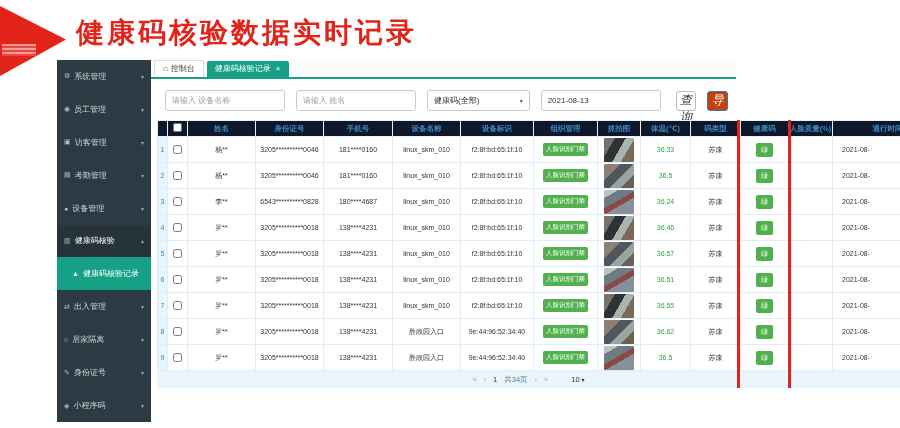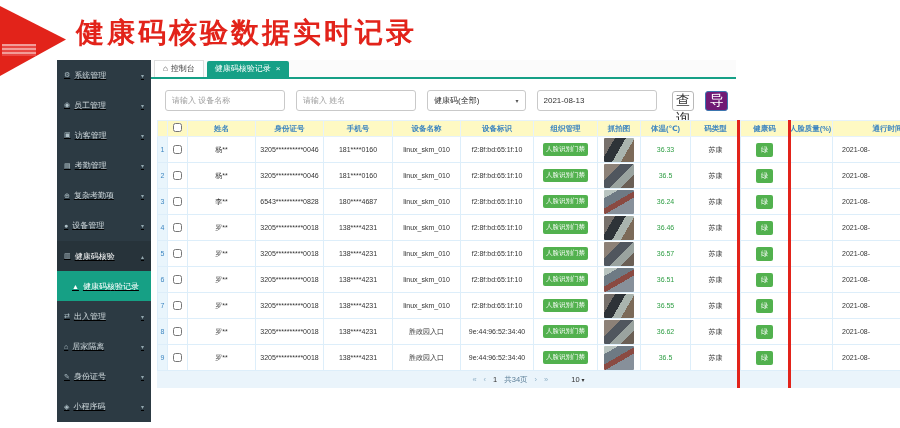--- a/index.html
+++ b/index.html
@@ -10,21 +10,21 @@
   
   .arrow { position:absolute; left:0; top:6px; width:66px; height:70px;
     background:#e2231a; clip-path:polygon(0 0,100% 48%,0 100%); }
   .arrow-mark { position:absolute; left:2px; top:44px; width:34px; height:12px;
     background:repeating-linear-gradient(0deg,#e66 0 2px,#fff 2px 4px); opacity:.55; }
   .page-title { position:absolute; left:76px; top:14px; font-size:28px; font-weight:bold;
     color:#e2231a; letter-spacing:3px; }
 
   
   .sidebar { position:absolute; left:57px; top:60px; width:94px; height:362px;
-    background:#2c3a43; display:flex; flex-direction:column;text-decoration:underline; }
+    background:#2c3a43; display:flex; flex-direction:column; }
   .sb-item { flex:1; display:flex; align-items:center; gap:4px; padding:0 7px;
     font-size:8px; color:#cfd8dc; cursor:pointer; white-space:nowrap; }
   .sb-item .sb-icon { font-size:7px; color:#aebfc6; }
   .sb-item .sb-caret { margin-left:auto; font-size:6px; color:#93a7ae; }
   .sb-item.expanded { background:#27333a; color:#fff; }
   .sb-item.active { background:#16a085; color:#fff; padding-left:15px; }
   .sb-item.active .sb-icon { color:#fff; }
 
   
   .main { position:absolute; left:151px; top:60px; right:0; bottom:0; background:#fff; }
@@ -38,28 +38,28 @@
 
   .filters { display:flex; align-items:flex-end; gap:11px; padding:11px 8px 9px 14px; }
   .filters input[type=text] { width:120px; height:21px; border:1px solid #c9c9c9;
     border-radius:3px; font-size:8px; padding:0 6px; color:#333;
     font-family:"Liberation Sans","DejaVu Sans",sans-serif; }
   .filters input::placeholder { color:#9b9b9b; }
   .filters .date-input { width:108px; }
   .fake-select { width:128px; height:21px; border:1px solid #c9c9c9; border-radius:3px;
     font-size:8px; color:#333; display:flex; align-items:center; padding:0 6px; cursor:pointer; }
   .fake-select .sel-caret { margin-left:auto; font-size:6px; color:#555; }
-  .btn { height:20px; font-size:14px; border-radius:3px; padding:0 0; cursor:pointer; }
+  .btn { height:20px; font-size:12px; border-radius:3px; padding:0 0; cursor:pointer;font-style:italic; }
   .btn-search { background:#fff; border:1px solid #b9b9b9; color:#333; margin-left:4px; }
-  .btn-export { background:#701a75; border:1px solid #3b76af; color:#fff; }
+  .btn-export { background:#c2410c; border:1px solid #3b76af; color:#fff; }
 
   
   .table-wrap { position:relative; margin-left:6px; width:743px; overflow:hidden; }
   table { border-collapse:collapse; table-layout:fixed; width:785px; }
-  th { background:#fef9c3; color:#3e86c0; font-size:7.5px; font-weight:bold;
+  th { background:#0f172a; color:#3e86c0; font-size:7.5px; font-weight:bold;
     height:16px; border:1px solid #e6f2fa; overflow:hidden; white-space:nowrap; }
   td { font-size:7px; color:#333; text-align:center; height:26px;
     border:1px solid #ddeefa; background:#fff; overflow:hidden; white-space:nowrap; }
   td.rownum { background:#e9f5fc; color:#3e86c0; }
   input[type=checkbox] { width:9px; height:9px; }
   .gate-badge { display:inline-block; background:#52b14e; color:#fff; font-size:6.5px;
     padding:2px 3px; border-radius:2px; }
   .photo { width:30px; height:24px; margin:0 auto; border-radius:1px;
     background:linear-gradient(135deg,#8d8177 0 30%,#50565e 30% 55%,#9aa39f 55% 75%,#6b5f55 75%); }
   tr:nth-child(3n+1) .photo { background:linear-gradient(120deg,#77706b 0 25%,#2e3338 25% 50%,#aab4ae 50% 70%,#7c6a58 70%); }
@@ -107,25 +107,20 @@
       <span class="sb-label">访客管理</span>
       <span class="sb-caret">▾</span>
     </div>
 
     <div class="sb-item">
       <span class="sb-icon">▤</span>
       <span class="sb-label">考勤管理</span>
       <span class="sb-caret">▾</span>
     </div>
 
-    <div class="sb-item">
-      <span class="sb-icon">⊕</span>
-      <span class="sb-label">复杂考勤项</span>
-      <span class="sb-caret">▾</span>
-    </div>
 
     <div class="sb-item">
       <span class="sb-icon">●</span>
       <span class="sb-label">设备管理</span>
       <span class="sb-caret">▾</span>
     </div>
 
     <div class="sb-item expanded">
       <span class="sb-icon">▥</span>
       <span class="sb-label">健康码核验</span>

